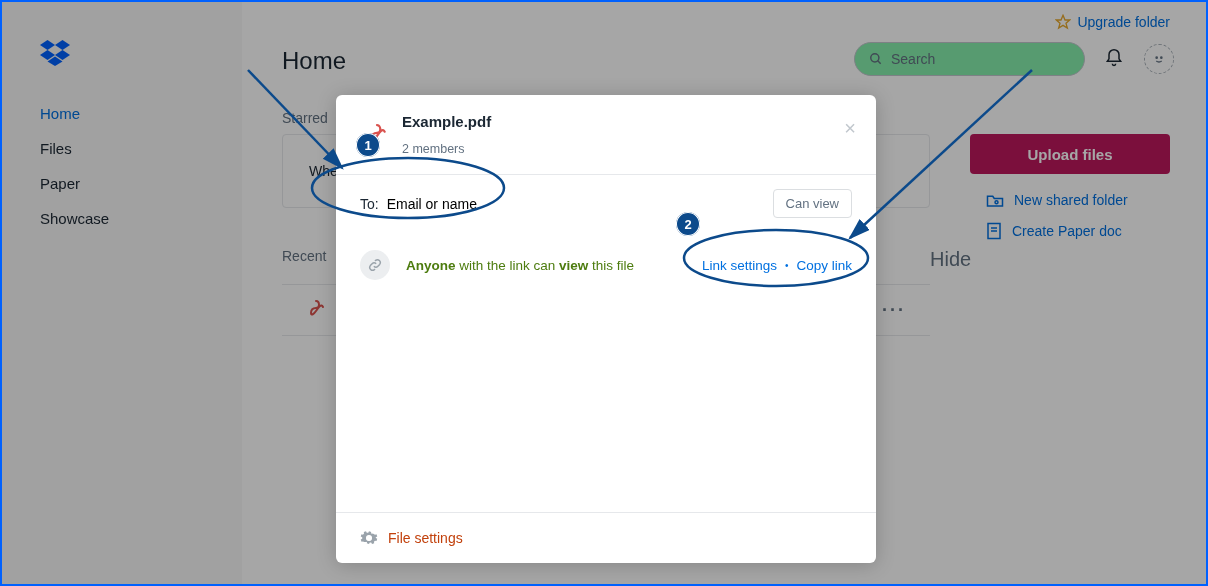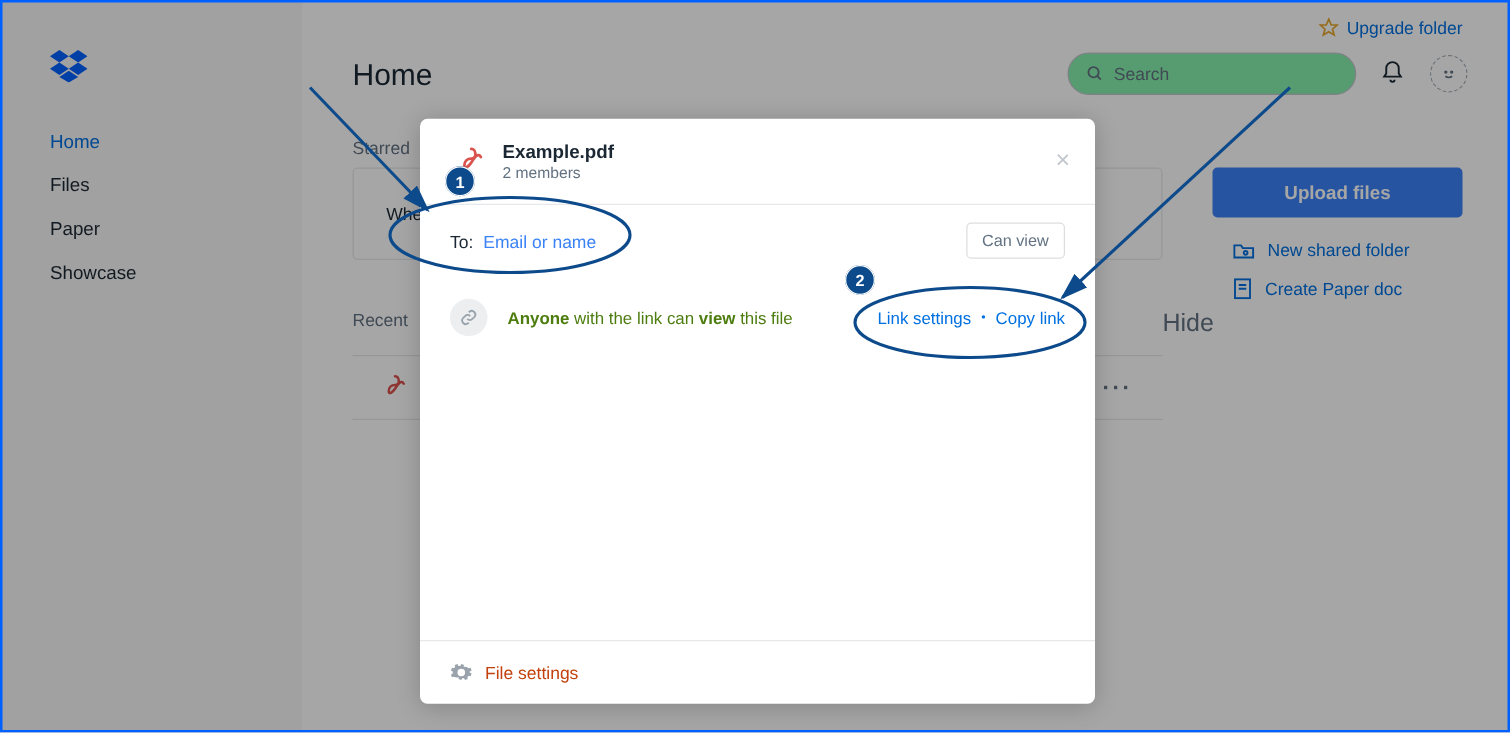--- a/index.html
+++ b/index.html
@@ -52,49 +52,49 @@
 
   .recent-row {
     position:absolute; left:40px; top:284px; width:648px; height:52px;
     border-top:1px solid #e6e8eb; border-bottom:1px solid #e6e8eb;
     display:flex; align-items:center; padding-left:24px; justify-content:space-between; padding-right:24px;
   }
   .dots { color:#637282; letter-spacing:2px; font-size:18px; font-weight:600;}
 
   .right-panel { position:absolute; left:728px; top:134px; width:200px; display:flex; flex-direction:column; }
   .upload-btn {
-    height:40px; background:#3b82f6; color:#fff; font-size:15px; font-weight:600;
+    height:40px; background:#be185d; color:#fff; font-size:15px; font-weight:600;
     display:flex; align-items:center; justify-content:center; border-radius:4px; margin-bottom:18px;
   }
   .side-link { display:flex; align-items:center; gap:10px; color:#0070e0; font-size:14px; margin-bottom:14px; margin-left:16px;}
 
   
   .dim {
     position:absolute; inset:0; background:rgba(0,0,0,0.35);
   }
   .modal {
     position:absolute; left:336px; top:95px; width:540px; height:468px;
     background:#fff; border-radius:6px; display:flex; flex-direction:column;
     box-shadow:0 2px 20px rgba(0,0,0,0.2);
   }
   .modal-header {
     padding:18px 24px; display:flex; align-items:center; border-bottom:1px solid #e6e8eb; position:relative;
   }
   .modal-header .icon-box { width:34px; display:flex; justify-content:center; }
   .modal-header .title-block { margin-left:8px; }
   .modal-header .file-name { font-size:15px; font-weight:600; color:#1b2733; }
-  .modal-header .members { font-size:12.5px; color:#637282; margin-top:1px;}
+  .modal-header .members { font-size:12.5px; color:#637282; margin-top:12px;}
   .modal-close { position:absolute; right:20px; top:22px; color:#c1c7cd; font-size:20px; font-weight:300;}
 
   .to-row {
     padding:14px 24px; display:flex; align-items:center; justify-content:space-between;
   }
   .to-left { display:flex; align-items:center; gap:8px; font-size:14px; }
   .to-left .lbl { color:#1b2733; font-weight:400;}
-  .to-left .ph { color:#3b82f6; }
+  .to-left .ph { color:#000000; }
   .can-view-btn {
     border:1px solid #dbdee1; border-radius:4px; padding:6px 12px; font-size:13px; color:#637282;
   }
 
   .anyone-row {
     padding:18px 24px; display:flex; align-items:center;
   }
   .link-badge {
     width:30px; height:30px; border-radius:50%; background:#eceef0; display:flex; align-items:center; justify-content:center; margin-right:16px;
   }

